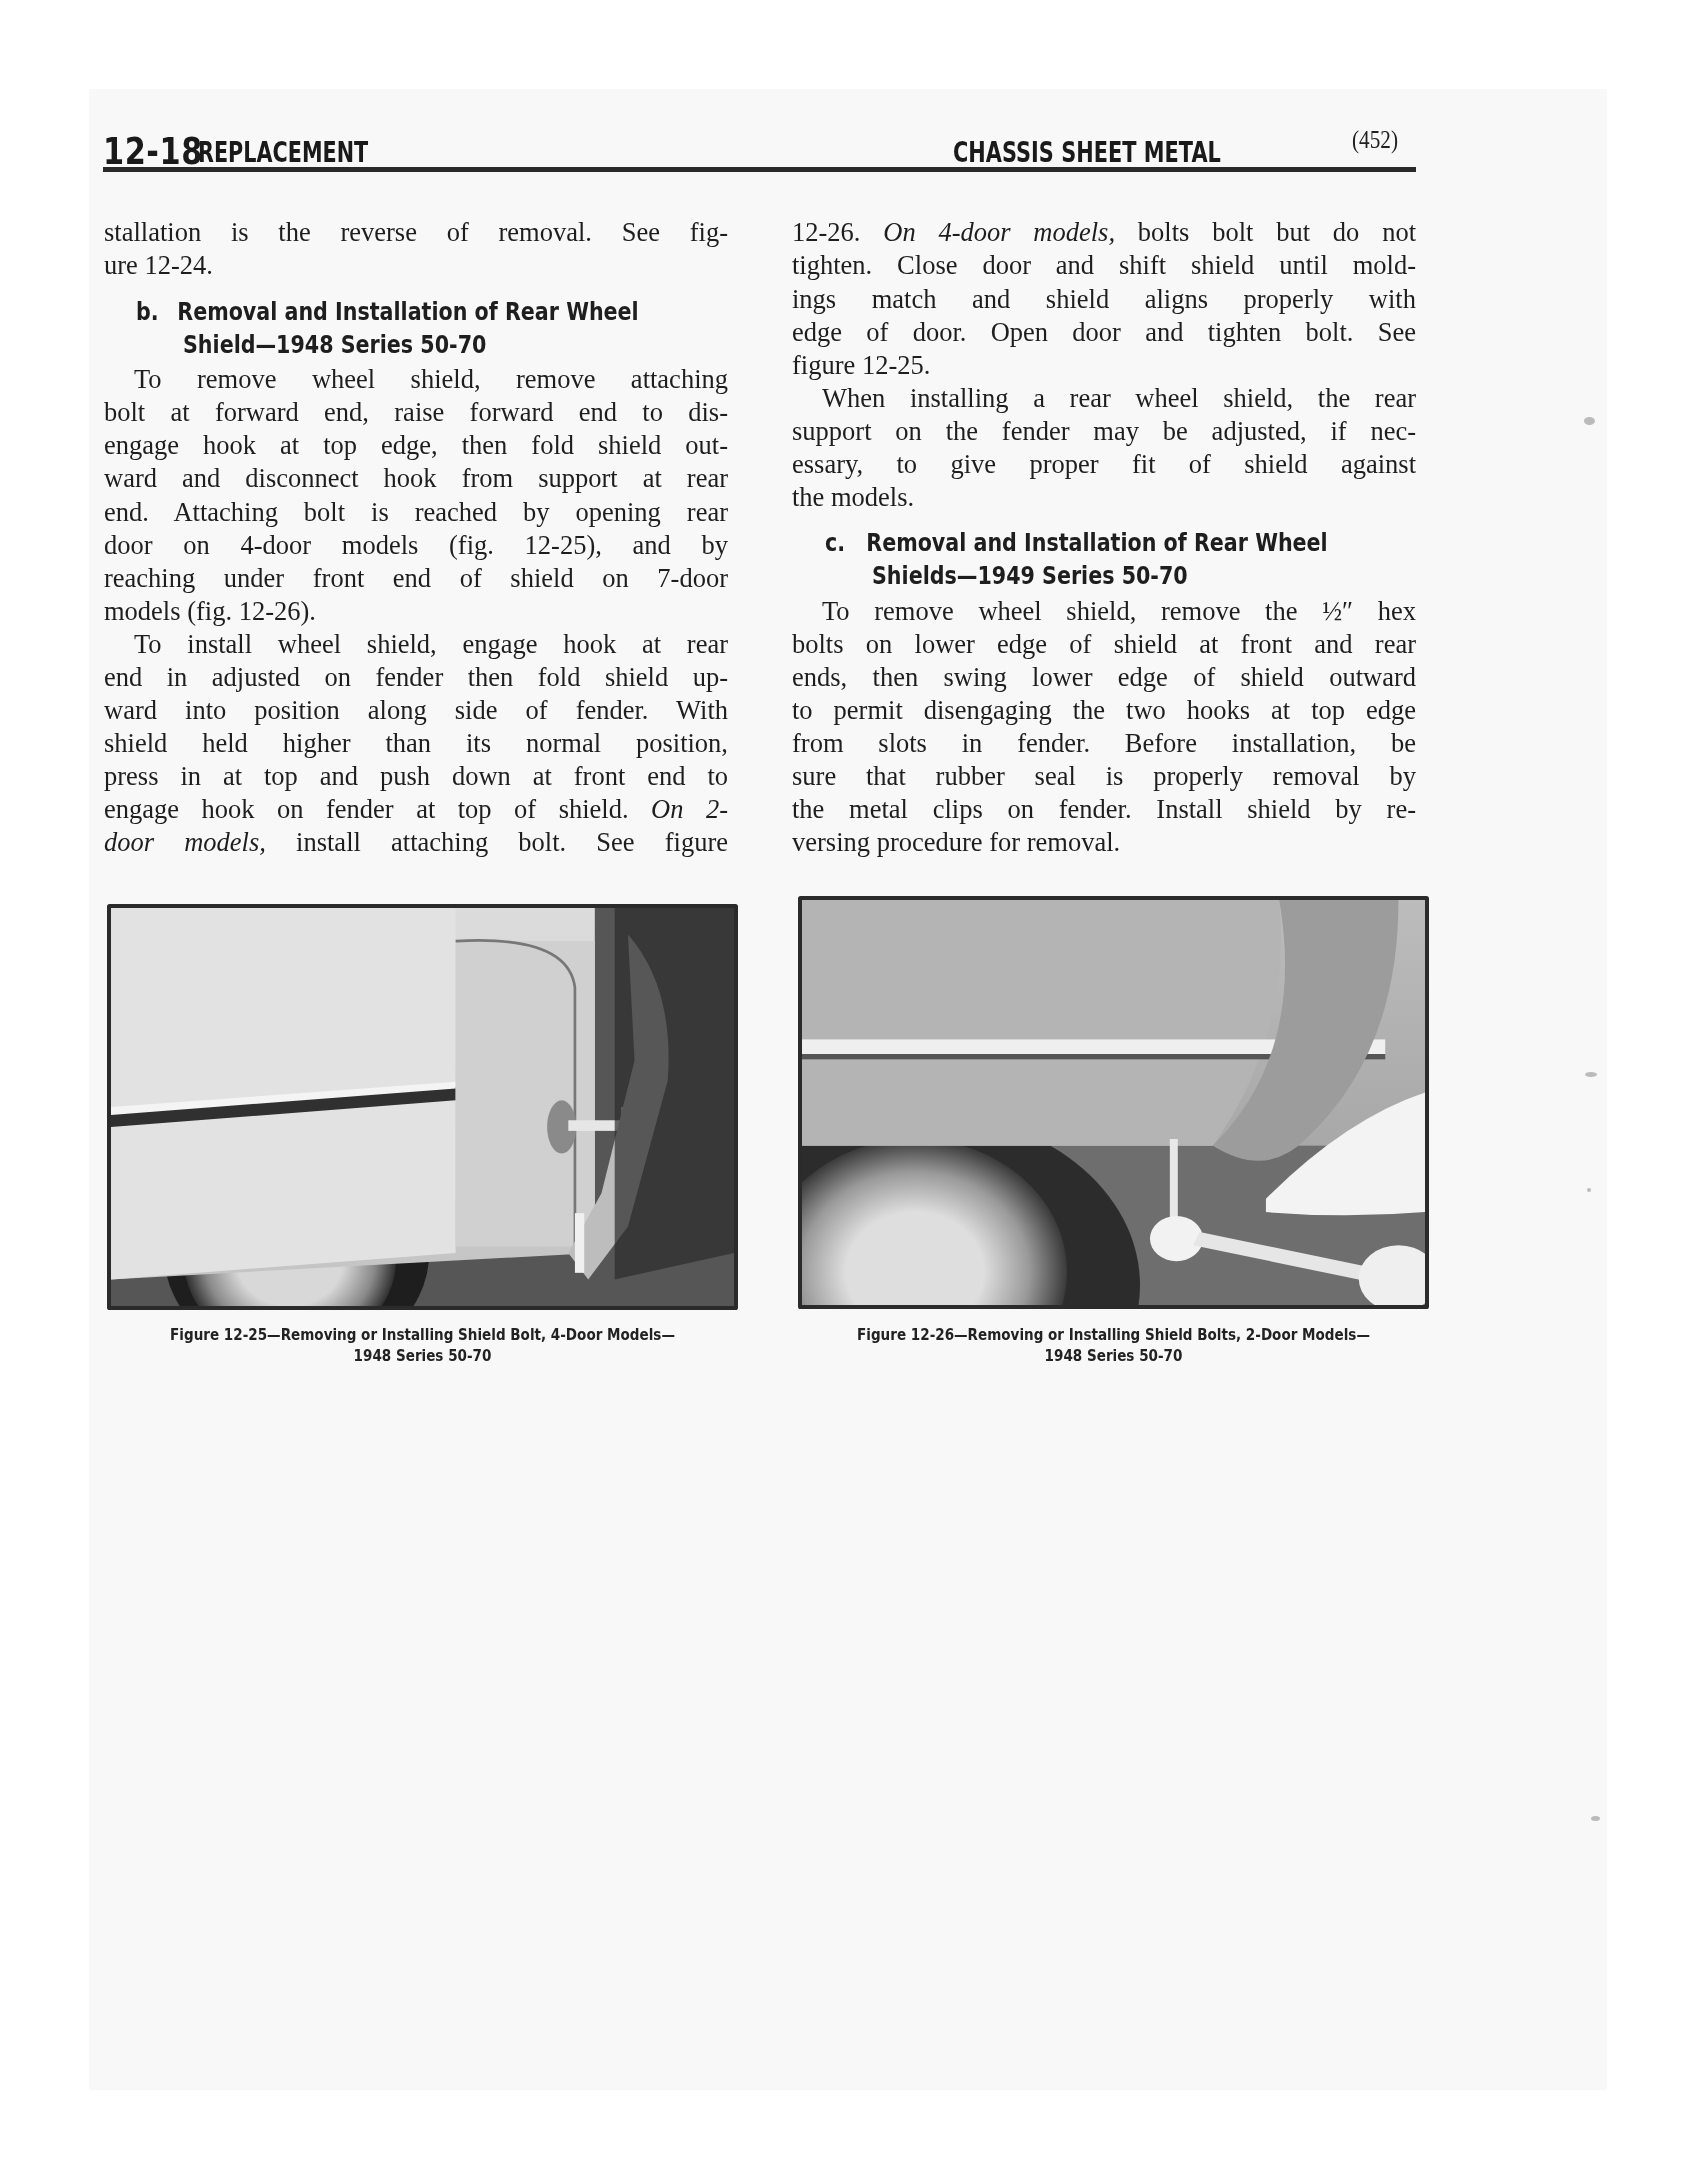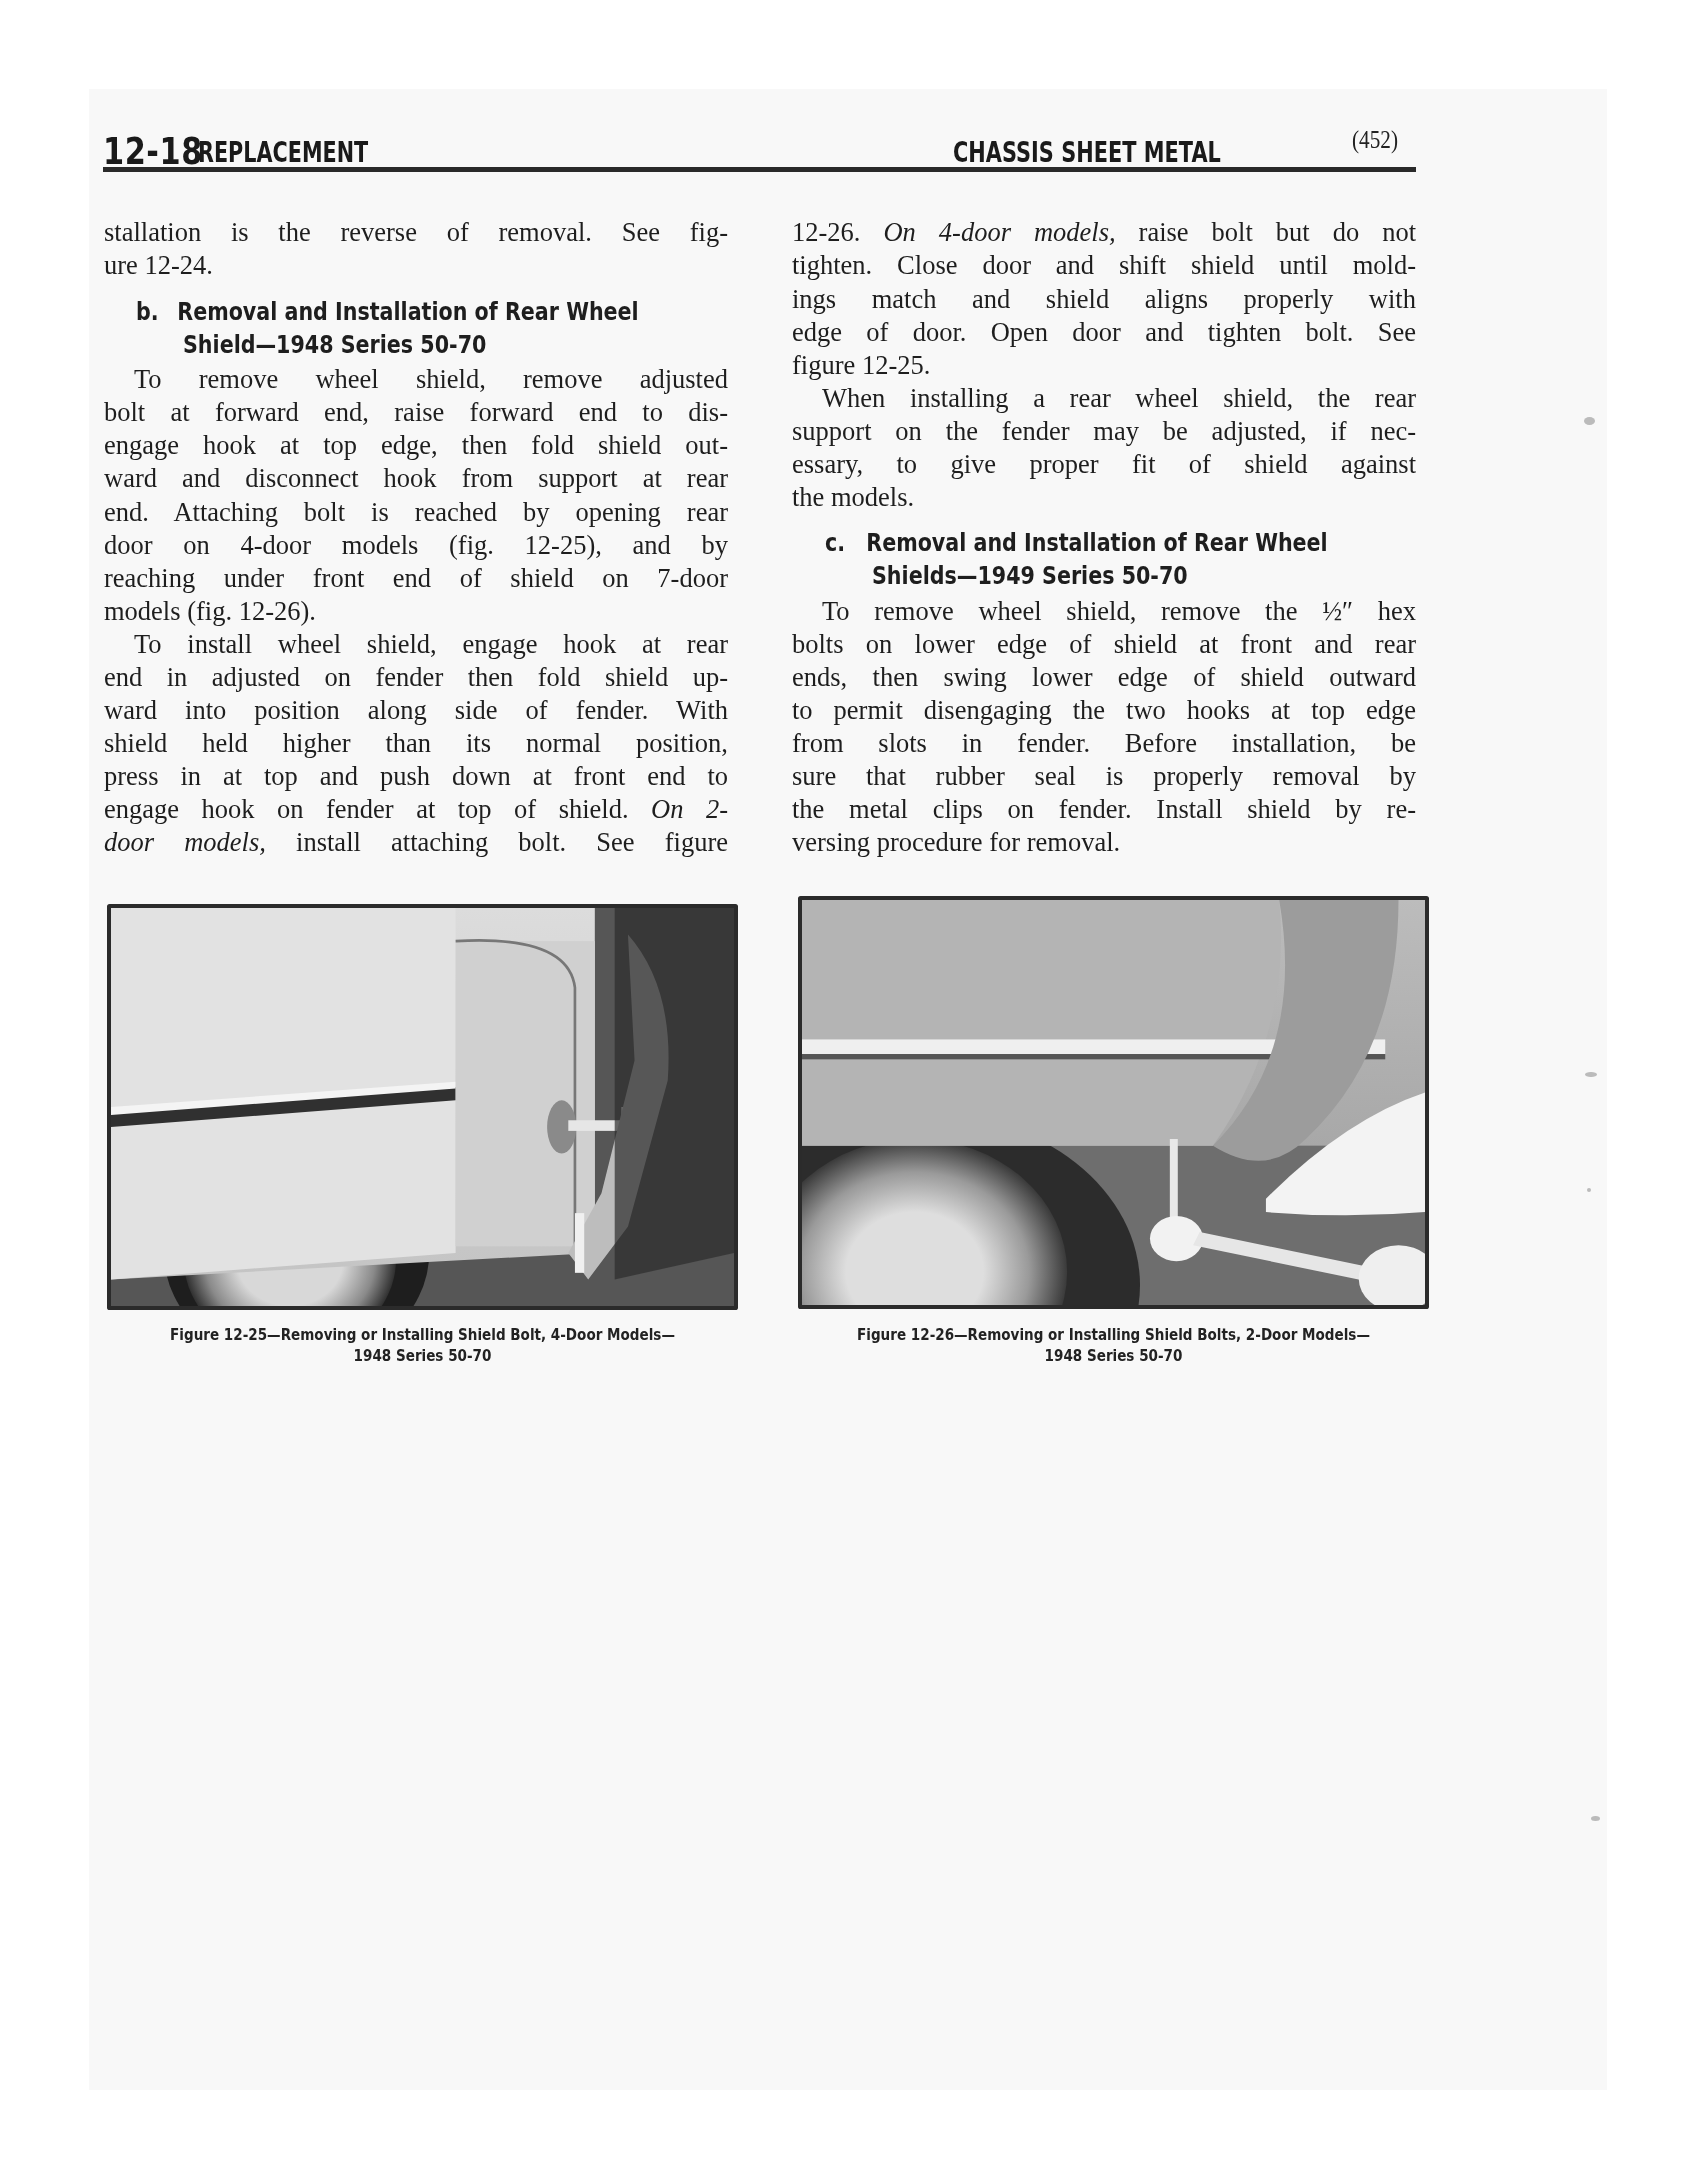--- a/index.html
+++ b/index.html
@@ -41,38 +41,38 @@
 <div class="rule"></div>
 
 <div class="line col-l" style="top:216px">stallation is the reverse of removal. See fig-</div>
 <div class="line col-l short" style="top:249px">ure 12-24.</div>
 
 <div class="head" style="left:136px; top:296px; transform:scaleX(0.86);">
   <span class="lbl">b.</span><span>Removal and Installation of Rear Wheel</span>
 </div>
 <div class="head" style="left:183px; top:329px; transform:scaleX(0.86);">Shield—1948 Series 50-70</div>
 
-<div class="line col-l ind" style="top:363px">To remove wheel shield, remove adjusted</div>
+<div class="line col-l ind" style="top:363px">To remove wheel shield, remove attaching</div>
 <div class="line col-l" style="top:396px">bolt at forward end, raise forward end to dis-</div>
 <div class="line col-l" style="top:429px">engage hook at top edge, then fold shield out-</div>
 <div class="line col-l" style="top:462px">ward and disconnect hook from support at rear</div>
 <div class="line col-l" style="top:496px">end. Attaching bolt is reached by opening rear</div>
 <div class="line col-l" style="top:529px">door on 4-door models (fig. 12-25), and by</div>
 <div class="line col-l" style="top:562px">reaching under front end of shield on 7-door</div>
 <div class="line col-l short" style="top:595px">models (fig. 12-26).</div>
 
 <div class="line col-l ind" style="top:628px">To install wheel shield, engage hook at rear</div>
 <div class="line col-l" style="top:661px">end in adjusted on fender then fold shield up-</div>
 <div class="line col-l" style="top:694px">ward into position along side of fender. With</div>
 <div class="line col-l" style="top:727px">shield held higher than its normal position,</div>
 <div class="line col-l" style="top:760px">press in at top and push down at front end to</div>
 <div class="line col-l" style="top:793px"><span>engage hook on fender at top of shield. </span><i>On 2-</i></div>
 <div class="line col-l" style="top:826px"><i>door models,</i><span> install attaching bolt. See figure</span></div>
 
-<div class="line col-r" style="top:216px"><span>12-26. </span><i>On 4-door models,</i><span> raise bolt but do not</span></div>
+<div class="line col-r" style="top:216px"><span>12-26. </span><i>On 4-door models,</i><span> bolts bolt but do not</span></div>
 <div class="line col-r" style="top:249px">tighten. Close door and shift shield until mold-</div>
 <div class="line col-r" style="top:283px">ings match and shield aligns properly with</div>
 <div class="line col-r" style="top:316px">edge of door. Open door and tighten bolt. See</div>
 <div class="line col-r short" style="top:349px">figure 12-25.</div>
 
 <div class="line col-r ind" style="top:382px">When installing a rear wheel shield, the rear</div>
 <div class="line col-r" style="top:415px">support on the fender may be adjusted, if nec-</div>
 <div class="line col-r" style="top:448px">essary, to give proper fit of shield against</div>
 <div class="line col-r short" style="top:481px">the models.</div>
 

